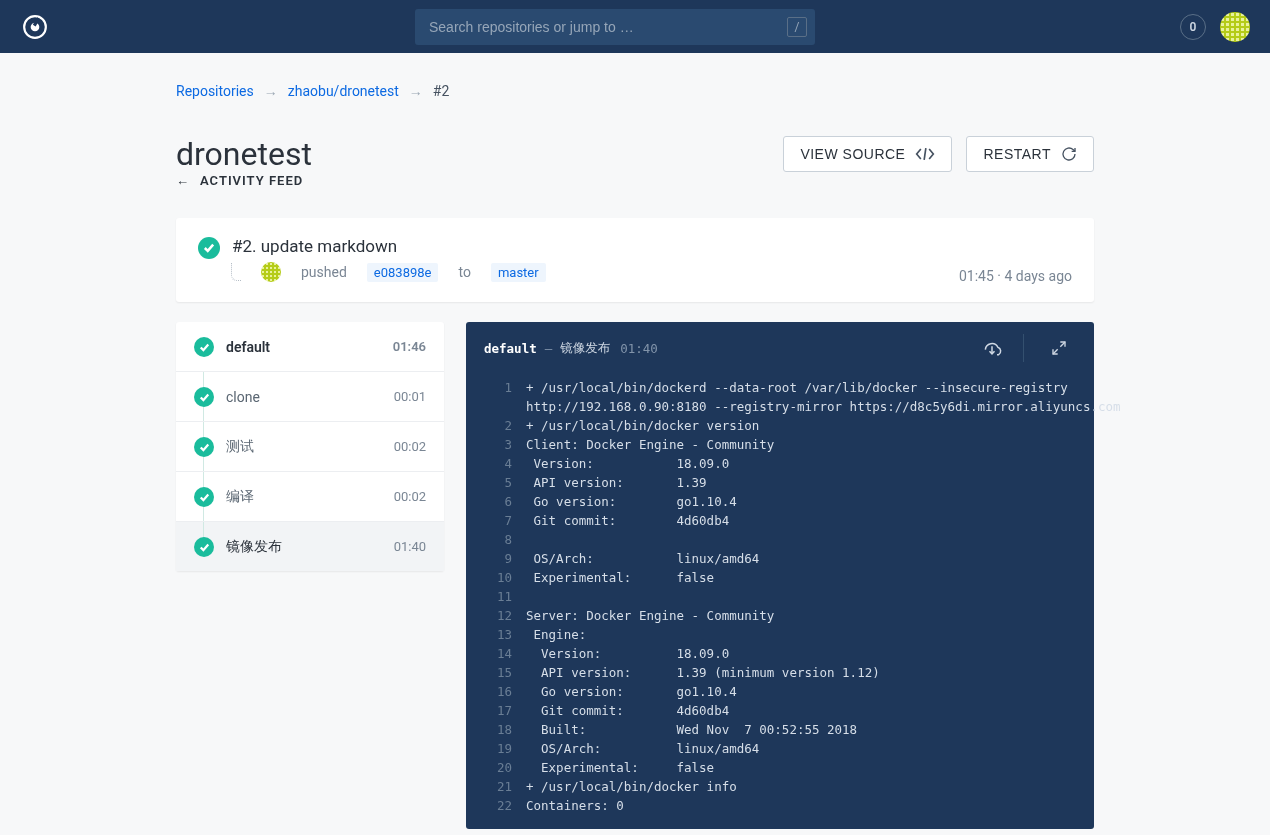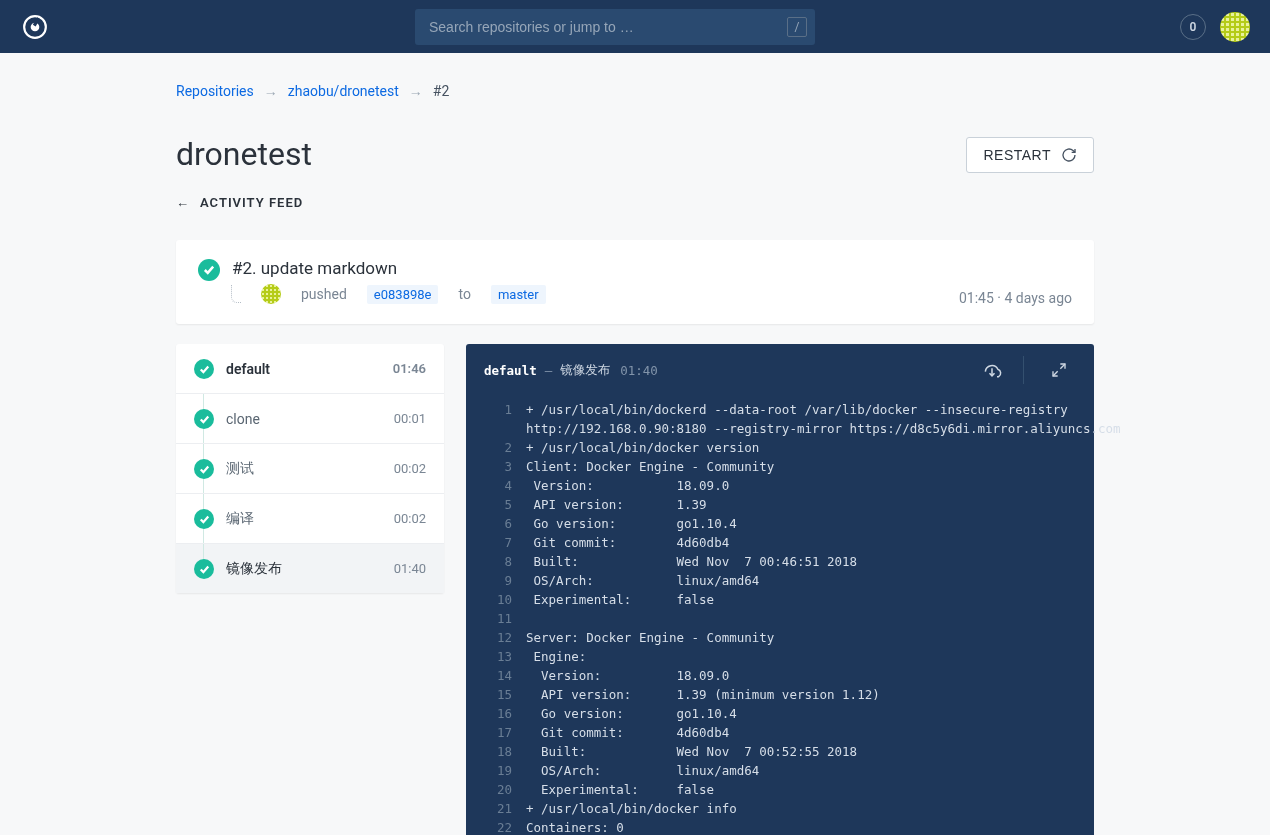--- a/index.html
+++ b/index.html
@@ -75,22 +75,21 @@
   .breadcrumb {
     display: flex; align-items: center; gap: 10px;
     font-size: 14px;
     margin-bottom: 36px;
   }
   .breadcrumb a { color: #0d6ae2; text-decoration: none; }
   .breadcrumb .arrow { color: #9aa6b3; }
   .breadcrumb .current { color: #465261; }
 
   .titlebar {
-    display: flex; align-items: flex-end;
-    margin-bottom: 22px;
+    display: flex; align-items: center;
   }
   .titlebar h1 { font-size: 32px; font-weight: 400; color: #2b323b; }
   .title-actions { margin-left: auto; display: flex; gap: 14px; }
   .btn-outline {
     border: 1px solid #c9d1d9;
     background: #fff;
     border-radius: 3px;
     padding: 9px 16px;
     font-size: 14px;
     letter-spacing: 0.5px;
@@ -263,20 +262,28 @@
     <span class="arrow">→</span>
     <a href="#">zhaobu/dronetest</a>
     <span class="arrow">→</span>
     <span class="current">#2</span>
   </div>
 
   <div class="titlebar">
     <h1>dronetest</h1>
     <div class="title-actions">
       <button class="btn-outline">
+        <span>VIEW SOURCE</span>
+        <svg width="20" height="14" viewBox="0 0 24 16" fill="none" stroke-width="2">
+            <polyline points="7,2 2,8 7,14"></polyline>
+            <polyline points="17,2 22,8 17,14"></polyline>
+            <line x1="13" y1="1" x2="11" y2="15"></line>
+          </svg>
+      </button>
+      <button class="btn-outline">
         <span>RESTART</span>
         <svg width="16" height="16" viewBox="0 0 24 24" fill="none" stroke-width="2">
             <path d="M21 12a9 9 0 1 1-3-6.7L21 8"></path>
             <polyline points="21,3 21,8 16,8"></polyline>
           </svg>
       </button>
     </div>
   </div>
 
   <div class="activity-link">
@@ -416,21 +423,20 @@
           <div class="log-line">
             <span class="log-ln">6</span>
             <span class="log-txt"> Go version:        go1.10.4</span>
           </div>
           <div class="log-line">
             <span class="log-ln">7</span>
             <span class="log-txt"> Git commit:        4d60db4</span>
           </div>
           <div class="log-line">
             <span class="log-ln">8</span>
-            <span class="log-txt"> Built:             Wed Nov  7 00:46:51 2018</span>
           </div>
           <div class="log-line">
             <span class="log-ln">9</span>
             <span class="log-txt"> OS/Arch:           linux/amd64</span>
           </div>
           <div class="log-line">
             <span class="log-ln">10</span>
             <span class="log-txt"> Experimental:      false</span>
           </div>
           <div class="log-line">

